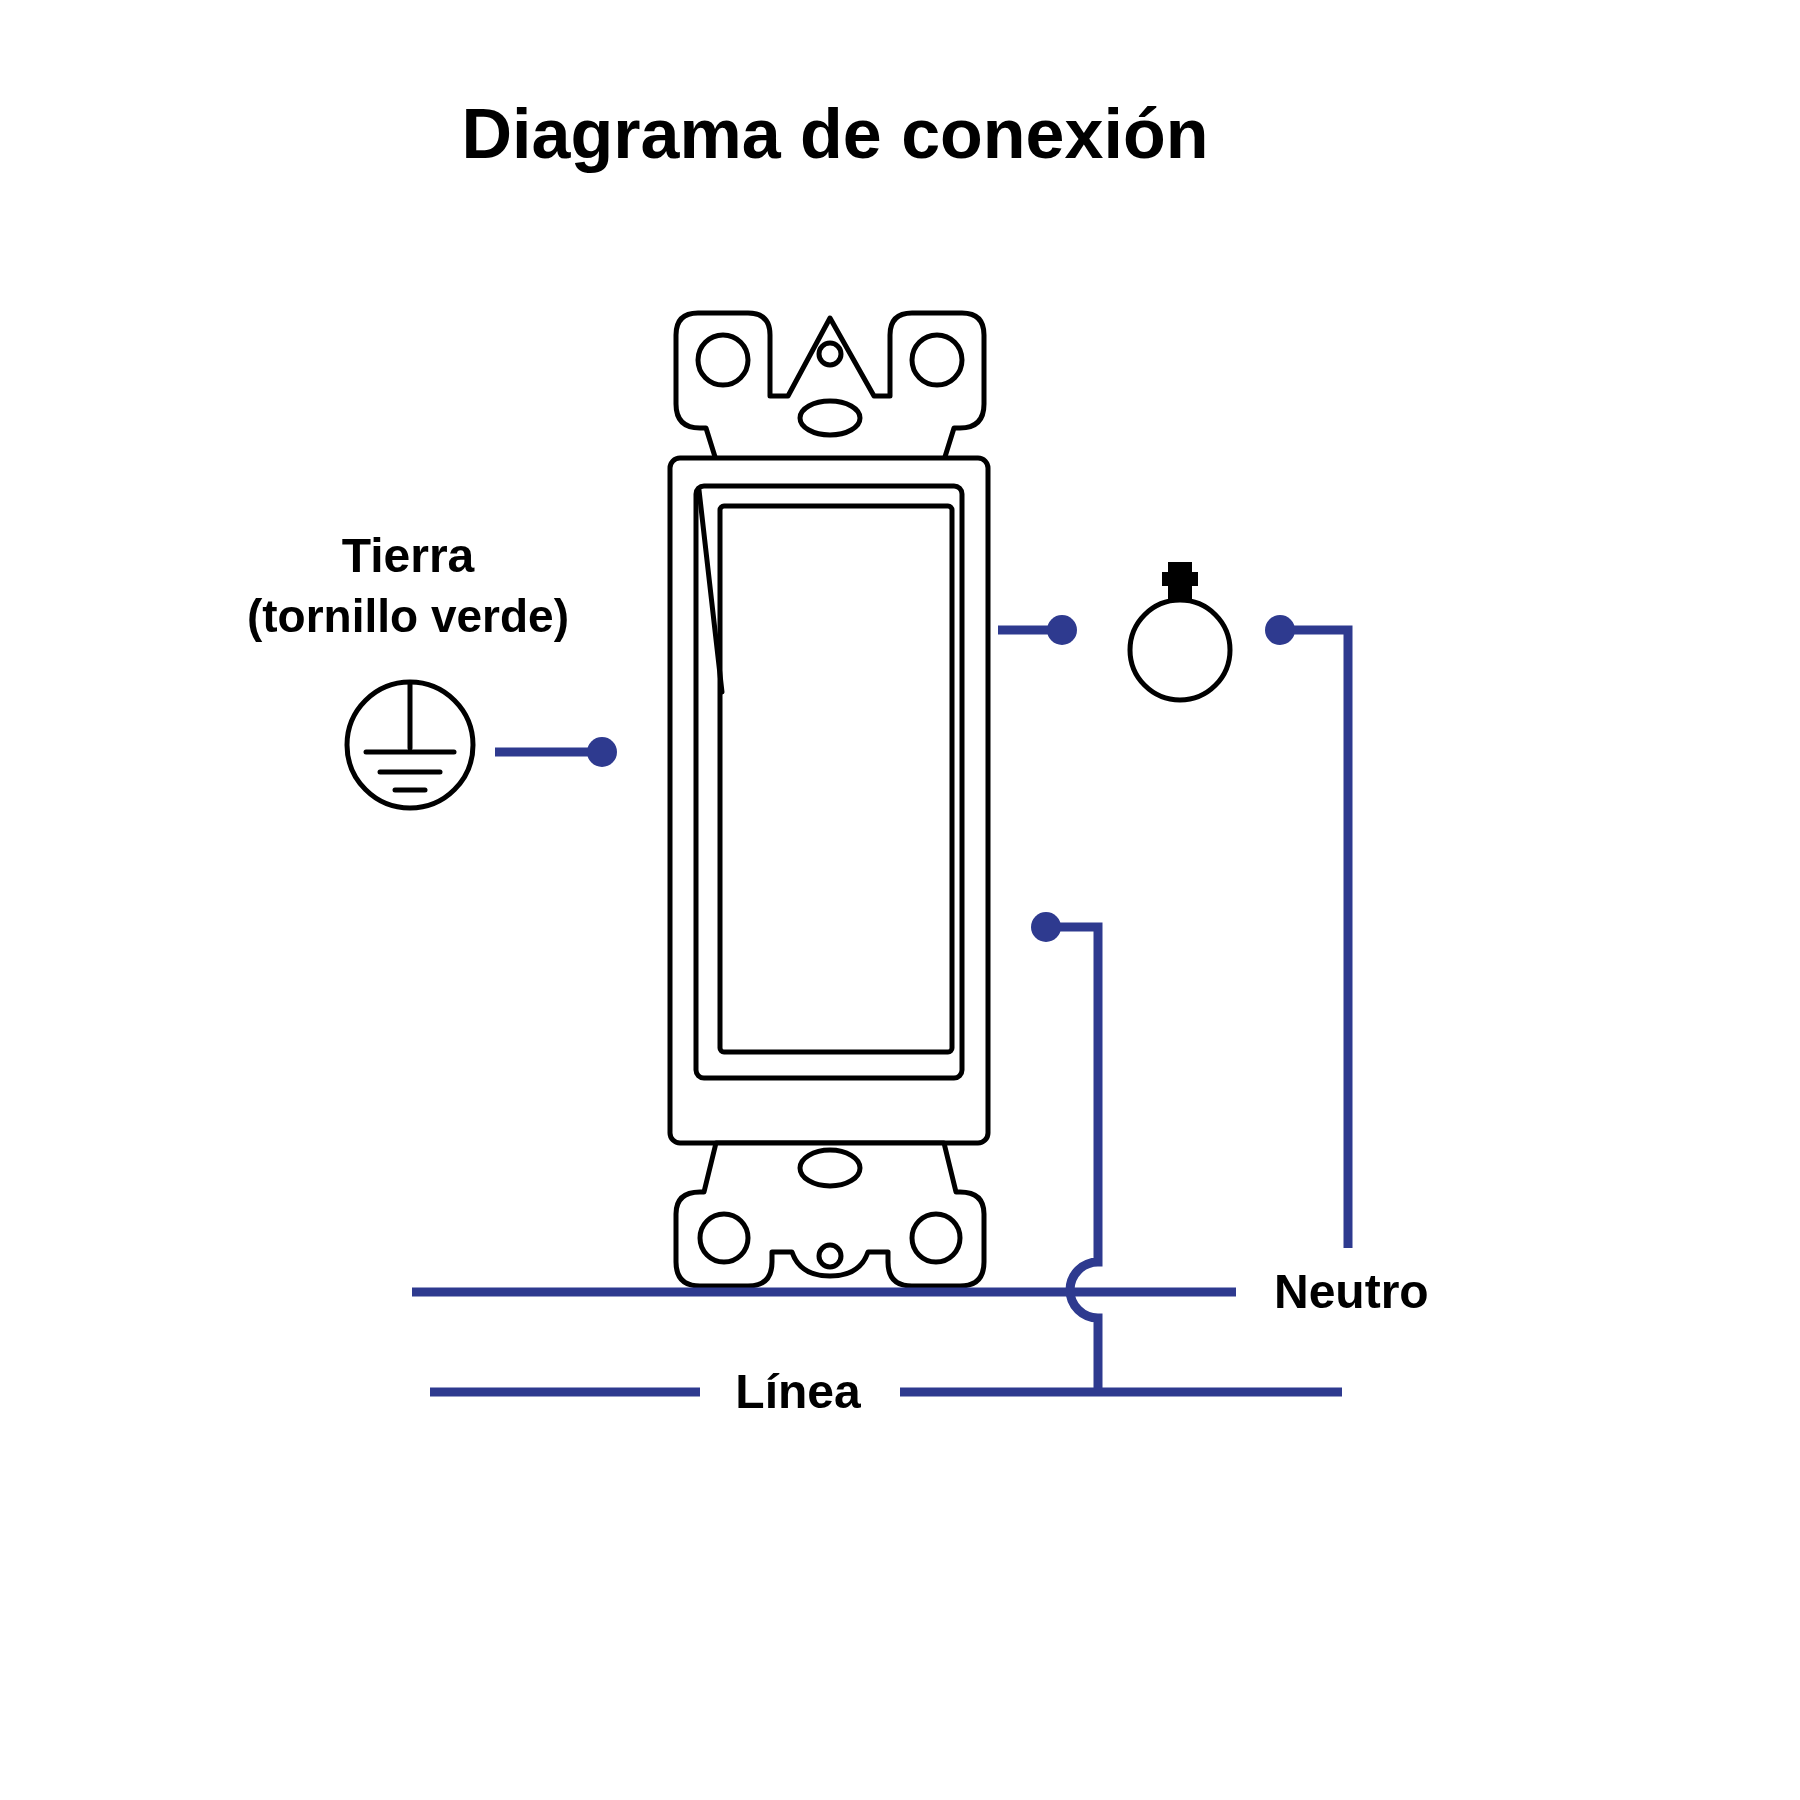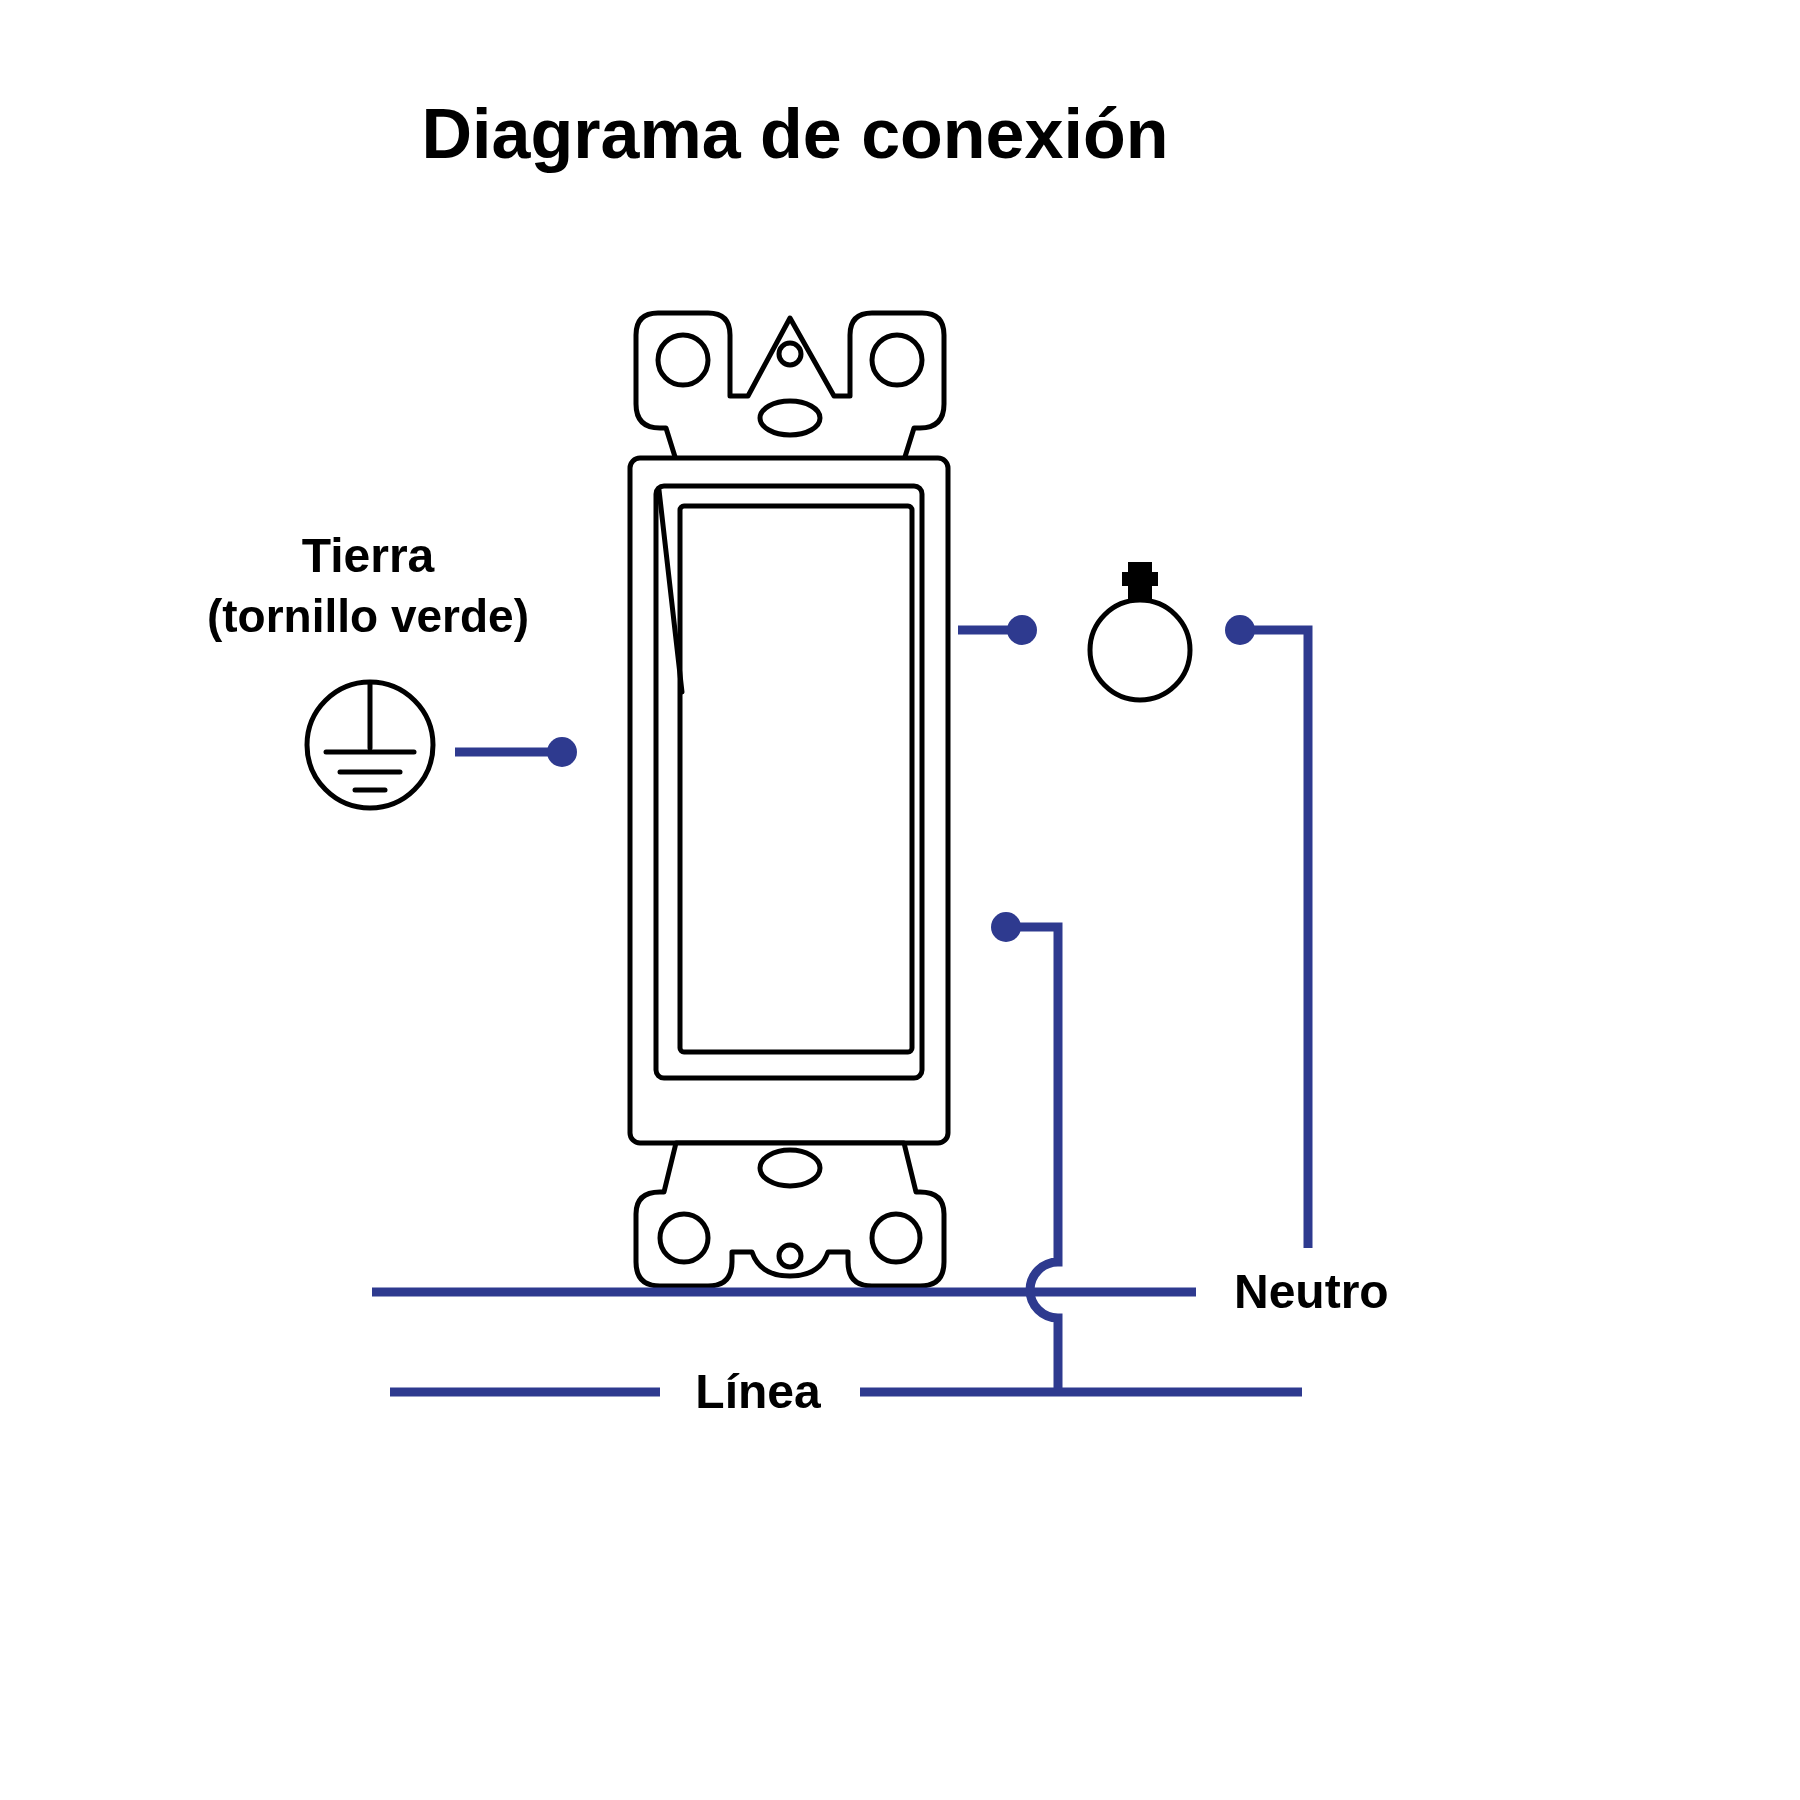--- a/index.html
+++ b/index.html
@@ -3,20 +3,21 @@
 <meta charset="utf-8">
 <style>
   html, body { margin: 0; padding: 0; }
   body { background: #ffffff; }
   .canvas {
     position: relative;
     width: 1500px;
     height: 1800px;
     background: var(--background, #ffffff);
     font-family: "Liberation Sans", sans-serif;
+    margin-left: 40px;
   }
   svg { position: absolute; left: 0; top: 0; }
 
   .blk      { stroke: var(--ink, #000); fill: #fff; stroke-width: 5; stroke-linejoin: round; }
   .blk-line { stroke: var(--ink, #000); fill: none; stroke-width: 5; stroke-linecap: round; }
   .blk-fill { fill: var(--ink, #000); stroke: none; }
   .wire     { stroke: var(--wire, #2e3a8f); fill: none; stroke-width: 9; }
   .dot      { fill: var(--wire, #2e3a8f); stroke: none; }
 
   text {

